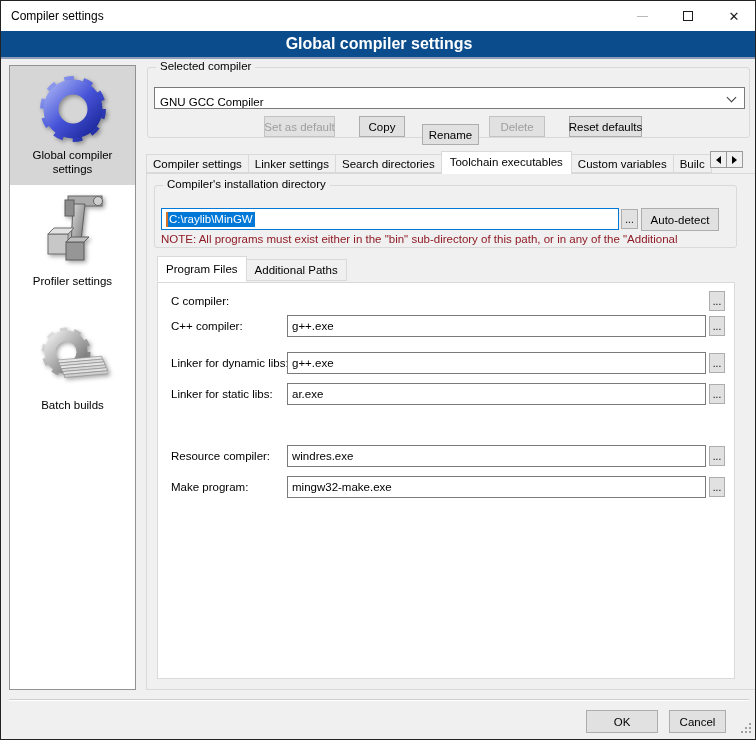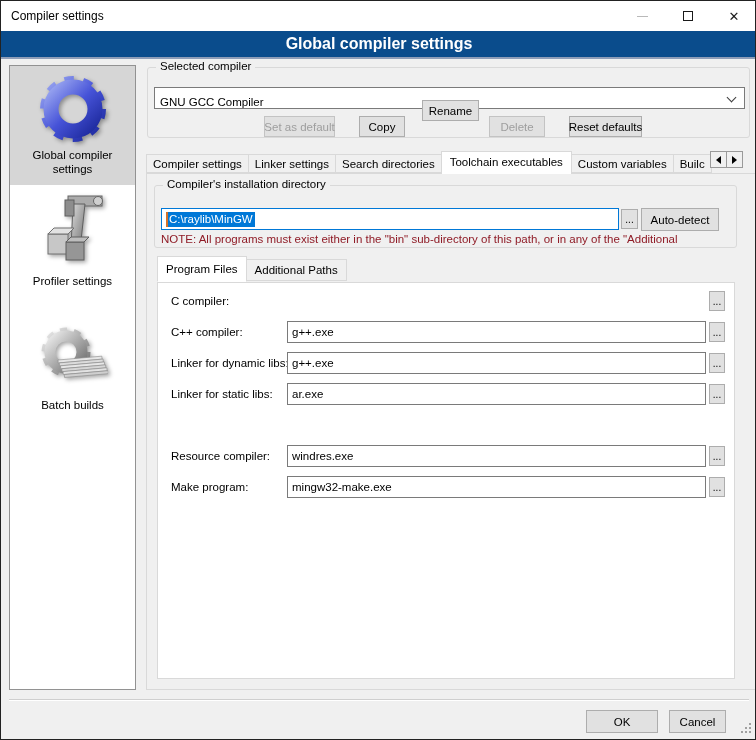--- a/index.html
+++ b/index.html
@@ -189,21 +189,21 @@
   </div>
 
   <div class="groupbox group-compiler">
     <span class="legend">Selected compiler</span>
     <div class="combo" style="left:6px; top:19px; width:591px; height:22px;">
       <span>GNU GCC Compiler</span>
       <span class="chev"></span>
     </div>
     <div class="btn disabled" style="left:116px; top:48px; width:71px; height:21px;">Set as default</div>
     <div class="btn" style="left:211px; top:48px; width:46px; height:21px;">Copy</div>
-    <div class="btn" style="left:274px; top:32px; width:57px; height:21px;">Rename</div>
+    <div class="btn" style="left:274px; top:56px; width:57px; height:21px;">Rename</div>
     <div class="btn disabled" style="left:341px; top:48px; width:56px; height:21px;">Delete</div>
     <div class="btn" style="left:421px; top:48px; width:73px; height:21px;">Reset defaults</div>
   </div>
 
   <div class="tabs">
     <div class="tab">Compiler settings</div>
     <div class="tab">Linker settings</div>
     <div class="tab">Search directories</div>
     <div class="tab active">Toolchain executables</div>
     <div class="tab">Custom variables</div>
@@ -236,21 +236,21 @@
       <div class="subtab">Additional Paths</div>
     </div>
 
     <div class="whitepanel">
 
       <div class="frow" style="top:7px;text-align:right;">
         <div class="flabel">C compiler:</div>
         <div class="btn fdots">...</div>
       </div>
 
-      <div class="frow" style="top:38px;">
+      <div class="frow" style="top:32px;">
         <div class="flabel">C++ compiler:</div>
         <div class="textfield ffield">
           <span>g++.exe</span>
         </div>
         <div class="btn fdots">...</div>
       </div>
 
       <div class="frow" style="top:69px;">
         <div class="flabel">Linker for dynamic libs:</div>
         <div class="textfield ffield">

